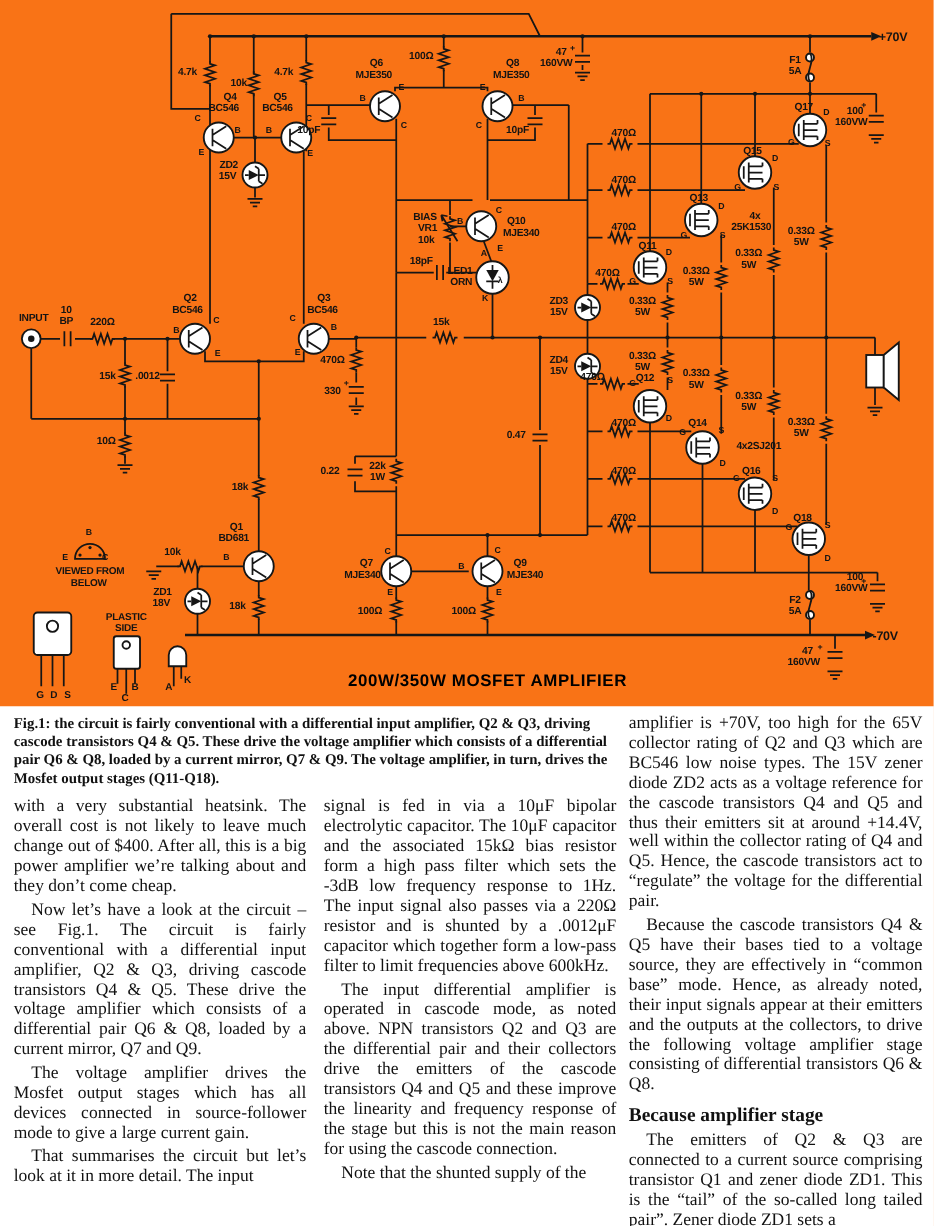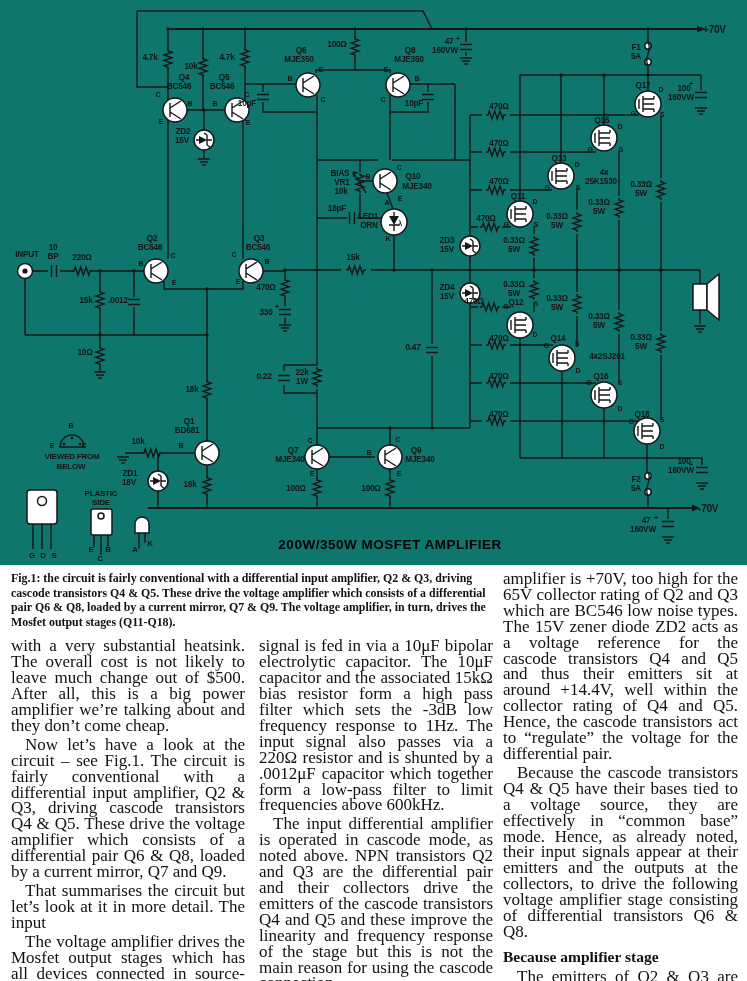--- a/index.html
+++ b/index.html
@@ -1,31 +1,31 @@
 <!DOCTYPE html>
 <html><head>
 <meta charset="utf-8">
 <style>
   html,body{margin:0;padding:0;background:#ffffff;}
   body{width:747px;height:981px;overflow:hidden;color:#111;}
-  .schematic-wrap{position:relative;width:747px;height:565px;background:#0f766e;}
+  .schematic-wrap{position:relative;width:747px;height:565px;background:#f97316;}
   svg{display:block;}
   svg .wires{stroke:#161616;stroke-width:1.4;fill:none;}
   svg .rails{stroke:#161616;stroke-width:1.9;fill:none;}
   svg .sym{stroke:#161616;stroke-width:1.5;fill:#fff;}
   svg .symfill{fill:#161616;stroke:none;}
   #labels-layer text{font-family:"Liberation Sans",sans-serif;font-weight:700;fill:#141414;letter-spacing:-0.2px;}
   .figure-title{font-family:"Liberation Sans",sans-serif;font-weight:700;}
   .textblock{display:flex;gap:10px;padding:6px 8px 0 10px;font-family:"Liberation Serif",serif;justify-content:center;}
   .left-zone{width:482px;}
   .right-col{width:235px;}
   .caption{font-weight:700;font-size:11.9px;line-height:14.6px;margin-bottom:9px;}
   .cols{display:flex;gap:14px;}
   .col{width:234px;}
-  .col p, .right-col p{font-size:17px;line-height:15.9px;margin:0 0 3px 0;text-align:justify;text-indent:14px;}
+  .col p, .right-col p{font-size:14px;line-height:15.9px;margin:0 0 3px 0;text-align:justify;text-indent:14px;}
   .col p.noindent, .right-col p.noindent{text-indent:0;}
   h3{font-size:15.5px;margin:8px 0 3px 0;font-family:"Liberation Serif",serif;}
 </style>
 </head>
 <body>
 
 <div class="schematic-wrap">
 <svg width="747" height="565" viewBox="0 0 747 565">
   <defs>
     <path id="rv" d="M0,-10 L0,-8 L4,-6.7 L-4,-4 L4,-1.3 L-4,1.3 L4,4 L-4,6.7 L0,8 L0,10"></path>
@@ -413,24 +413,24 @@
 
   <text class="figure-title" x="390" y="549" font-size="13.5" text-anchor="middle" letter-spacing="0.5">200W/350W  MOSFET  AMPLIFIER</text>
 </svg>
 </div>
 
 <div class="textblock">
   <div class="left-zone">
     <div class="caption">Fig.1: the circuit is fairly conventional with a differential input amplifier, Q2 &amp; Q3, driving cascode transistors Q4 &amp; Q5. These drive the voltage amplifier which consists of a differential pair Q6 &amp; Q8, loaded by a current mirror, Q7 &amp; Q9. The voltage amplifier, in turn, drives the Mosfet output stages (Q11-Q18).</div>
     <div class="cols">
       <div class="col">
-        <p class="noindent">with a very substantial heatsink. The overall cost is not likely to leave much change out of $500. After all, this is a big power amplifier we’re talking about and they don’t come cheap.</p>
+        <p class="noindent">with a very substantial heatsink. The overall cost is not likely to leave much change out of $400. After all, this is a big power amplifier we’re talking about and they don’t come cheap.</p>
         <p>Now let’s have a look at the circuit – see Fig.1. The circuit is fairly conventional with a differential input amplifier, Q2 &amp; Q3, driving cascode transistors Q4 &amp; Q5. These drive the voltage amplifier which consists of a differential pair Q6 &amp; Q8, loaded by a current mirror, Q7 and Q9.</p>
+        <p>The voltage amplifier drives the Mosfet output stages which has all devices connected in source-follower mode to give a large current gain.</p>
         <p>That summarises the circuit but let’s look at it in more detail. The input</p>
-        <p>The voltage amplifier drives the Mosfet output stages which has all devices connected in source-follower mode to give a large current gain.</p>
       </div>
       <div class="col">
         <p class="noindent">signal is fed in via a 10μF bipolar electrolytic capacitor. The 10μF capacitor and the associated 15kΩ bias resistor form a high pass filter which sets the -3dB low frequency response to 1Hz. The input signal also passes via a 220Ω resistor and is shunted by a .0012μF capacitor which together form a low-pass filter to limit frequencies above 600kHz.</p>
         <p>The input differential amplifier is operated in cascode mode, as noted above. NPN transistors Q2 and Q3 are the differential pair and their collectors drive the emitters of the cascode transistors Q4 and Q5 and these improve the linearity and frequency response of the stage but this is not the main reason for using the cascode connection.</p>
         <p>Note that the shunted supply of the</p>
       </div>
     </div>
   </div>
   <div class="right-col">
     <p class="noindent">amplifier is +70V, too high for the 65V collector rating of Q2 and Q3 which are BC546 low noise types. The 15V zener diode ZD2 acts as a voltage reference for the cascode transistors Q4 and Q5 and thus their emitters sit at around +14.4V, well within the collector rating of Q4 and Q5. Hence, the cascode transistors act to “regulate” the voltage for the differential pair.</p>

